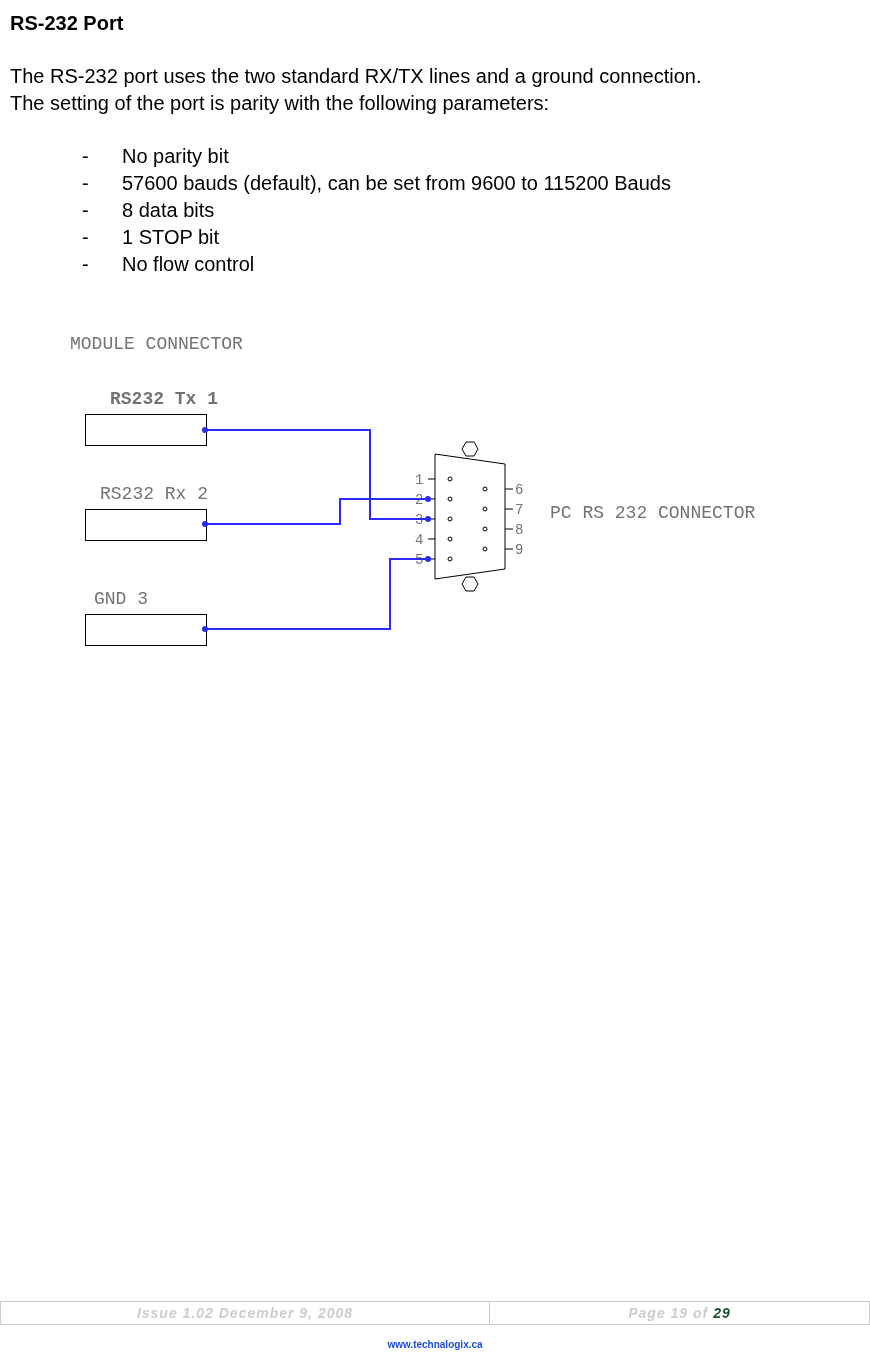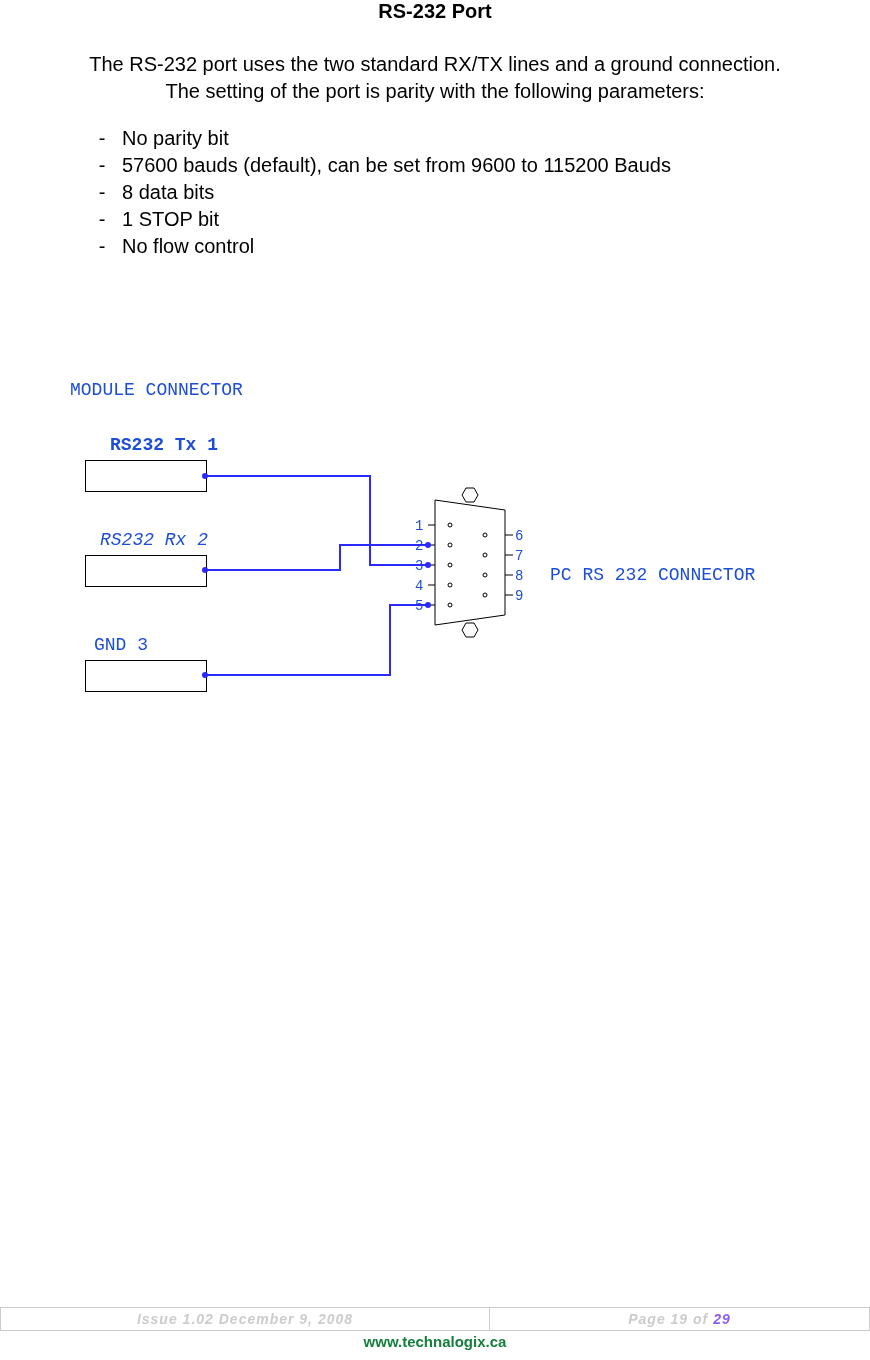--- a/index.html
+++ b/index.html
@@ -6,52 +6,51 @@
     font-family: Arial, Helvetica, sans-serif;
     margin: 0;
     padding: 0;
     background: #fff;
     width: 870px;
     height: 1360px;
     position: relative;
     box-sizing: border-box;
   }
   .page {
-    padding: 0 10px;
-    text-align: center;
+    padding: 12px 10px;
   }
   .heading {
     font-weight: bold;
     font-size: 20px;
     margin-bottom: 28px;
   }
   .body-text {
     font-size: 20px;
     line-height: 1.35;
-    margin-bottom: 20px;
+    margin-bottom: 26px;
   }
   .bullet-list {
     margin-left: 72px;
     font-size: 20px;
     line-height: 1.35;
   }
   .bullet-row {
     display: flex;
   }
   .dash {
     width: 40px;
   }
   .diagram {
-    margin-top: 120px;
+    margin-top: 56px;
     margin-left: 60px;
     position: relative;
     height: 400px;
     font-family: "Courier New", monospace;
     font-size: 18px;
-    color: #1d4ed8;
+    color: #737373;
   }
   .footer {
     position: absolute;
     bottom: 10px;
     left: 0;
     width: 870px;
     text-align: center;
   }
   .footer-row1 {
     display: flex;
@@ -65,24 +64,24 @@
   }
   .footer-row1 > div {
     border-right: 1px solid #ccc;
     padding: 3px 8px;
   }
   .footer-row1 > div:last-child { border-right: none; }
   .fc-left   { flex: 1; text-align: center; }
   .fc-mid    { flex: 1.3; }
   .fc-right  { flex: 1; text-align: center; }
   .footer-row2 {
-    font-size: 15px;
+    font-size: 10px;
     font-weight: bold;
-    color: #15803d;
-    margin-top: 2px;
+    color: #1d4ed8;
+    margin-top: 14px;
   }
   
   .mono-label {
     font-family: "Courier New", monospace;
     font-size: 18px;
     position: absolute;
     white-space: nowrap;
   }
   .rect {
     position: absolute;
@@ -124,38 +123,38 @@
       </div>
   </div>
 
   <div class="diagram">
 
     <div class="mono-label" style="left:0;top:0;">MODULE CONNECTOR</div>
 
     <div class="mono-label" style="left:40px;top:55px;font-weight:bold;">RS232 Tx 1</div>
     <div class="rect" style="left:15px;top:80px;width:120px;height:30px;"></div>
 
-    <div class="mono-label" style="left:30px;top:150px;font-style:italic;">RS232 Rx 2</div>
+    <div class="mono-label" style="left:30px;top:150px;">RS232 Rx 2</div>
     <div class="rect" style="left:15px;top:175px;width:120px;height:30px;"></div>
 
     <div class="mono-label" style="left:24px;top:255px;">GND 3</div>
     <div class="rect" style="left:15px;top:280px;width:120px;height:30px;"></div>
 
     <div class="mono-label" style="left:345px;top:138px;font-size:14px;">1</div>
     <div class="mono-label" style="left:345px;top:158px;font-size:14px;">2</div>
     <div class="mono-label" style="left:345px;top:178px;font-size:14px;">3</div>
     <div class="mono-label" style="left:345px;top:198px;font-size:14px;">4</div>
     <div class="mono-label" style="left:345px;top:218px;font-size:14px;">5</div>
 
     <div class="mono-label" style="left:445px;top:148px;font-size:14px;">6</div>
     <div class="mono-label" style="left:445px;top:168px;font-size:14px;">7</div>
     <div class="mono-label" style="left:445px;top:188px;font-size:14px;">8</div>
     <div class="mono-label" style="left:445px;top:208px;font-size:14px;">9</div>
 
-    <div class="mono-label" style="left:480px;top:185px;">PC RS 232 CONNECTOR</div>
+    <div class="mono-label" style="left:480px;top:169px;">PC RS 232 CONNECTOR</div>
 
     <svg width="750" height="350" style="position:absolute;left:0;top:0;">
 
       <polygon points="365,120 435,130 435,235 365,245" fill="none" stroke="#000" stroke-width="1"></polygon>
 
       <polygon points="396,108 404,108 408,115 404,122 396,122 392,115" fill="none" stroke="#000"></polygon>
       <polygon points="396,243 404,243 408,250 404,257 396,257 392,250" fill="none" stroke="#000"></polygon>
 
       <circle cx="380" cy="145" r="2" fill="none" stroke="#000"></circle>
       <circle cx="380" cy="165" r="2" fill="none" stroke="#000"></circle>
@@ -190,17 +189,17 @@
       <circle cx="135" cy="295" r="3" fill="#2a2aff"></circle>
       <circle cx="358" cy="225" r="3" fill="#2a2aff"></circle>
     </svg>
   </div>
 </div>
 
 <div class="footer">
   <div class="footer-row1">
     <div class="fc-mid">Issue 1.02   December 9, 2008</div>
     <div class="fc-right">
-      <span>Page 19 of </span><span style="color:#8b5cf6;">29</span>
+      <span>Page 19 of </span><span style="color:#14532d;">29</span>
     </div>
   </div>
   <div class="footer-row2">www.technalogix.ca</div>
 </div>
 
 </body></html>

